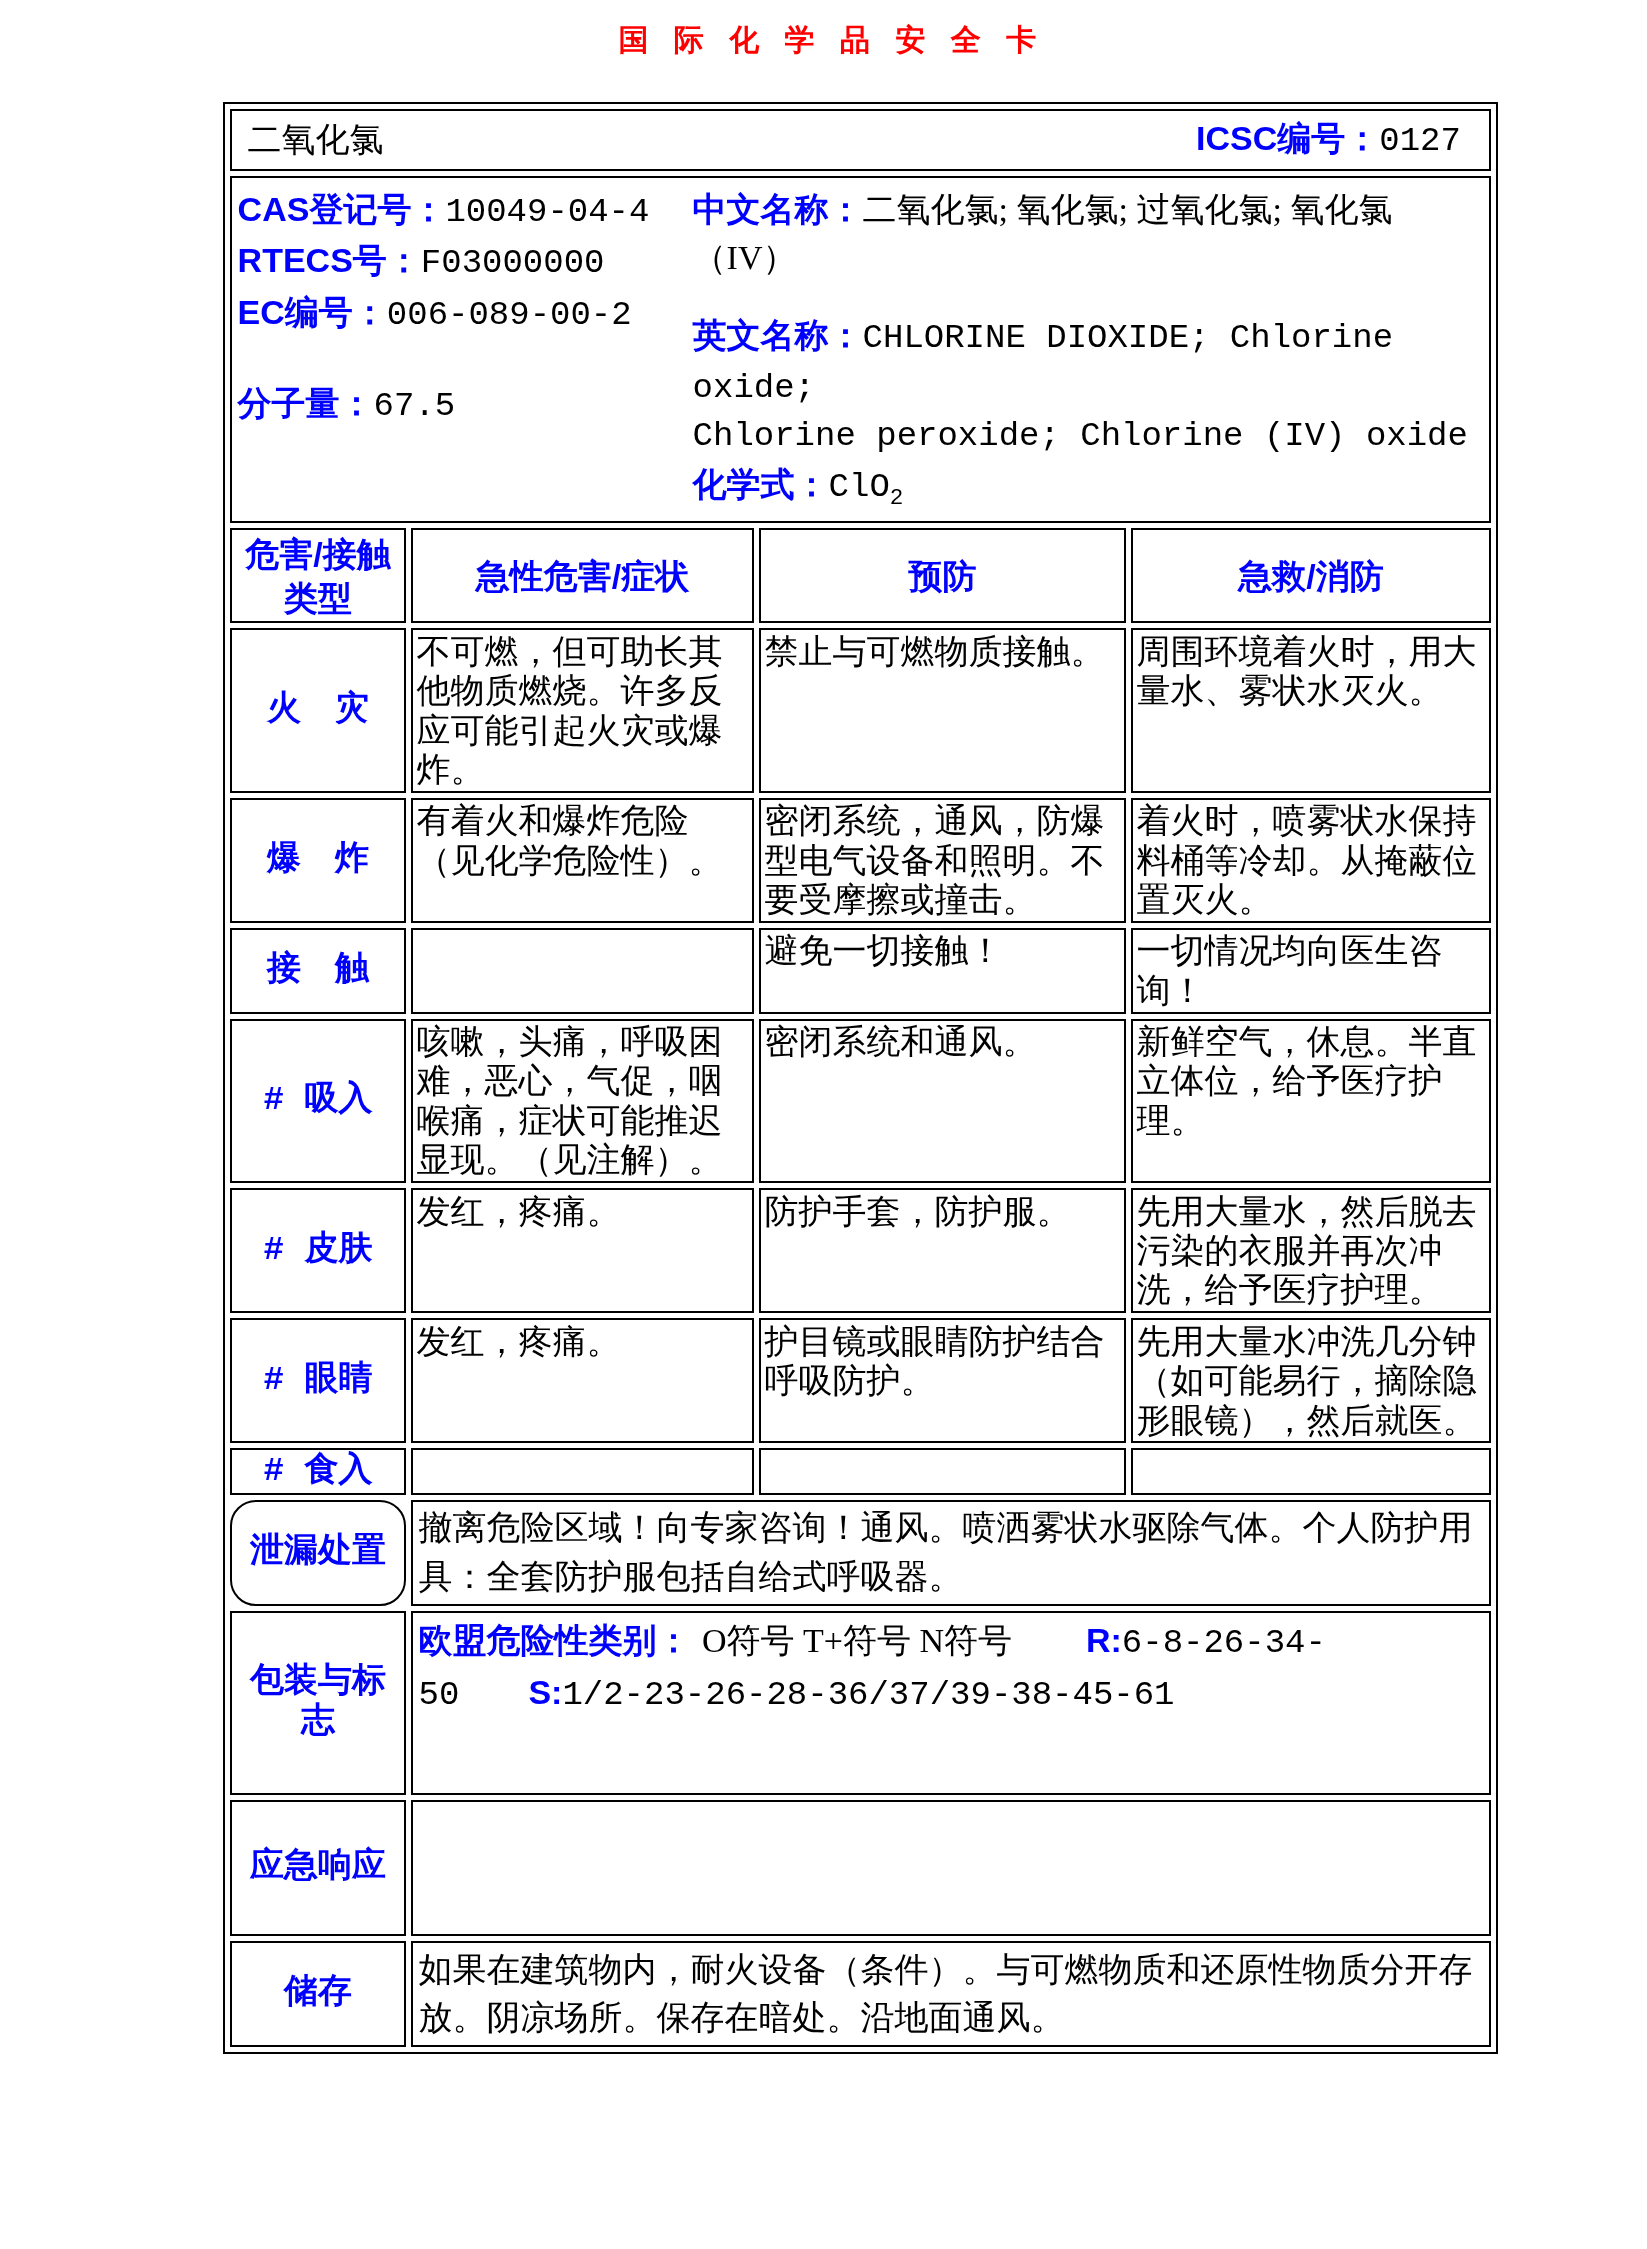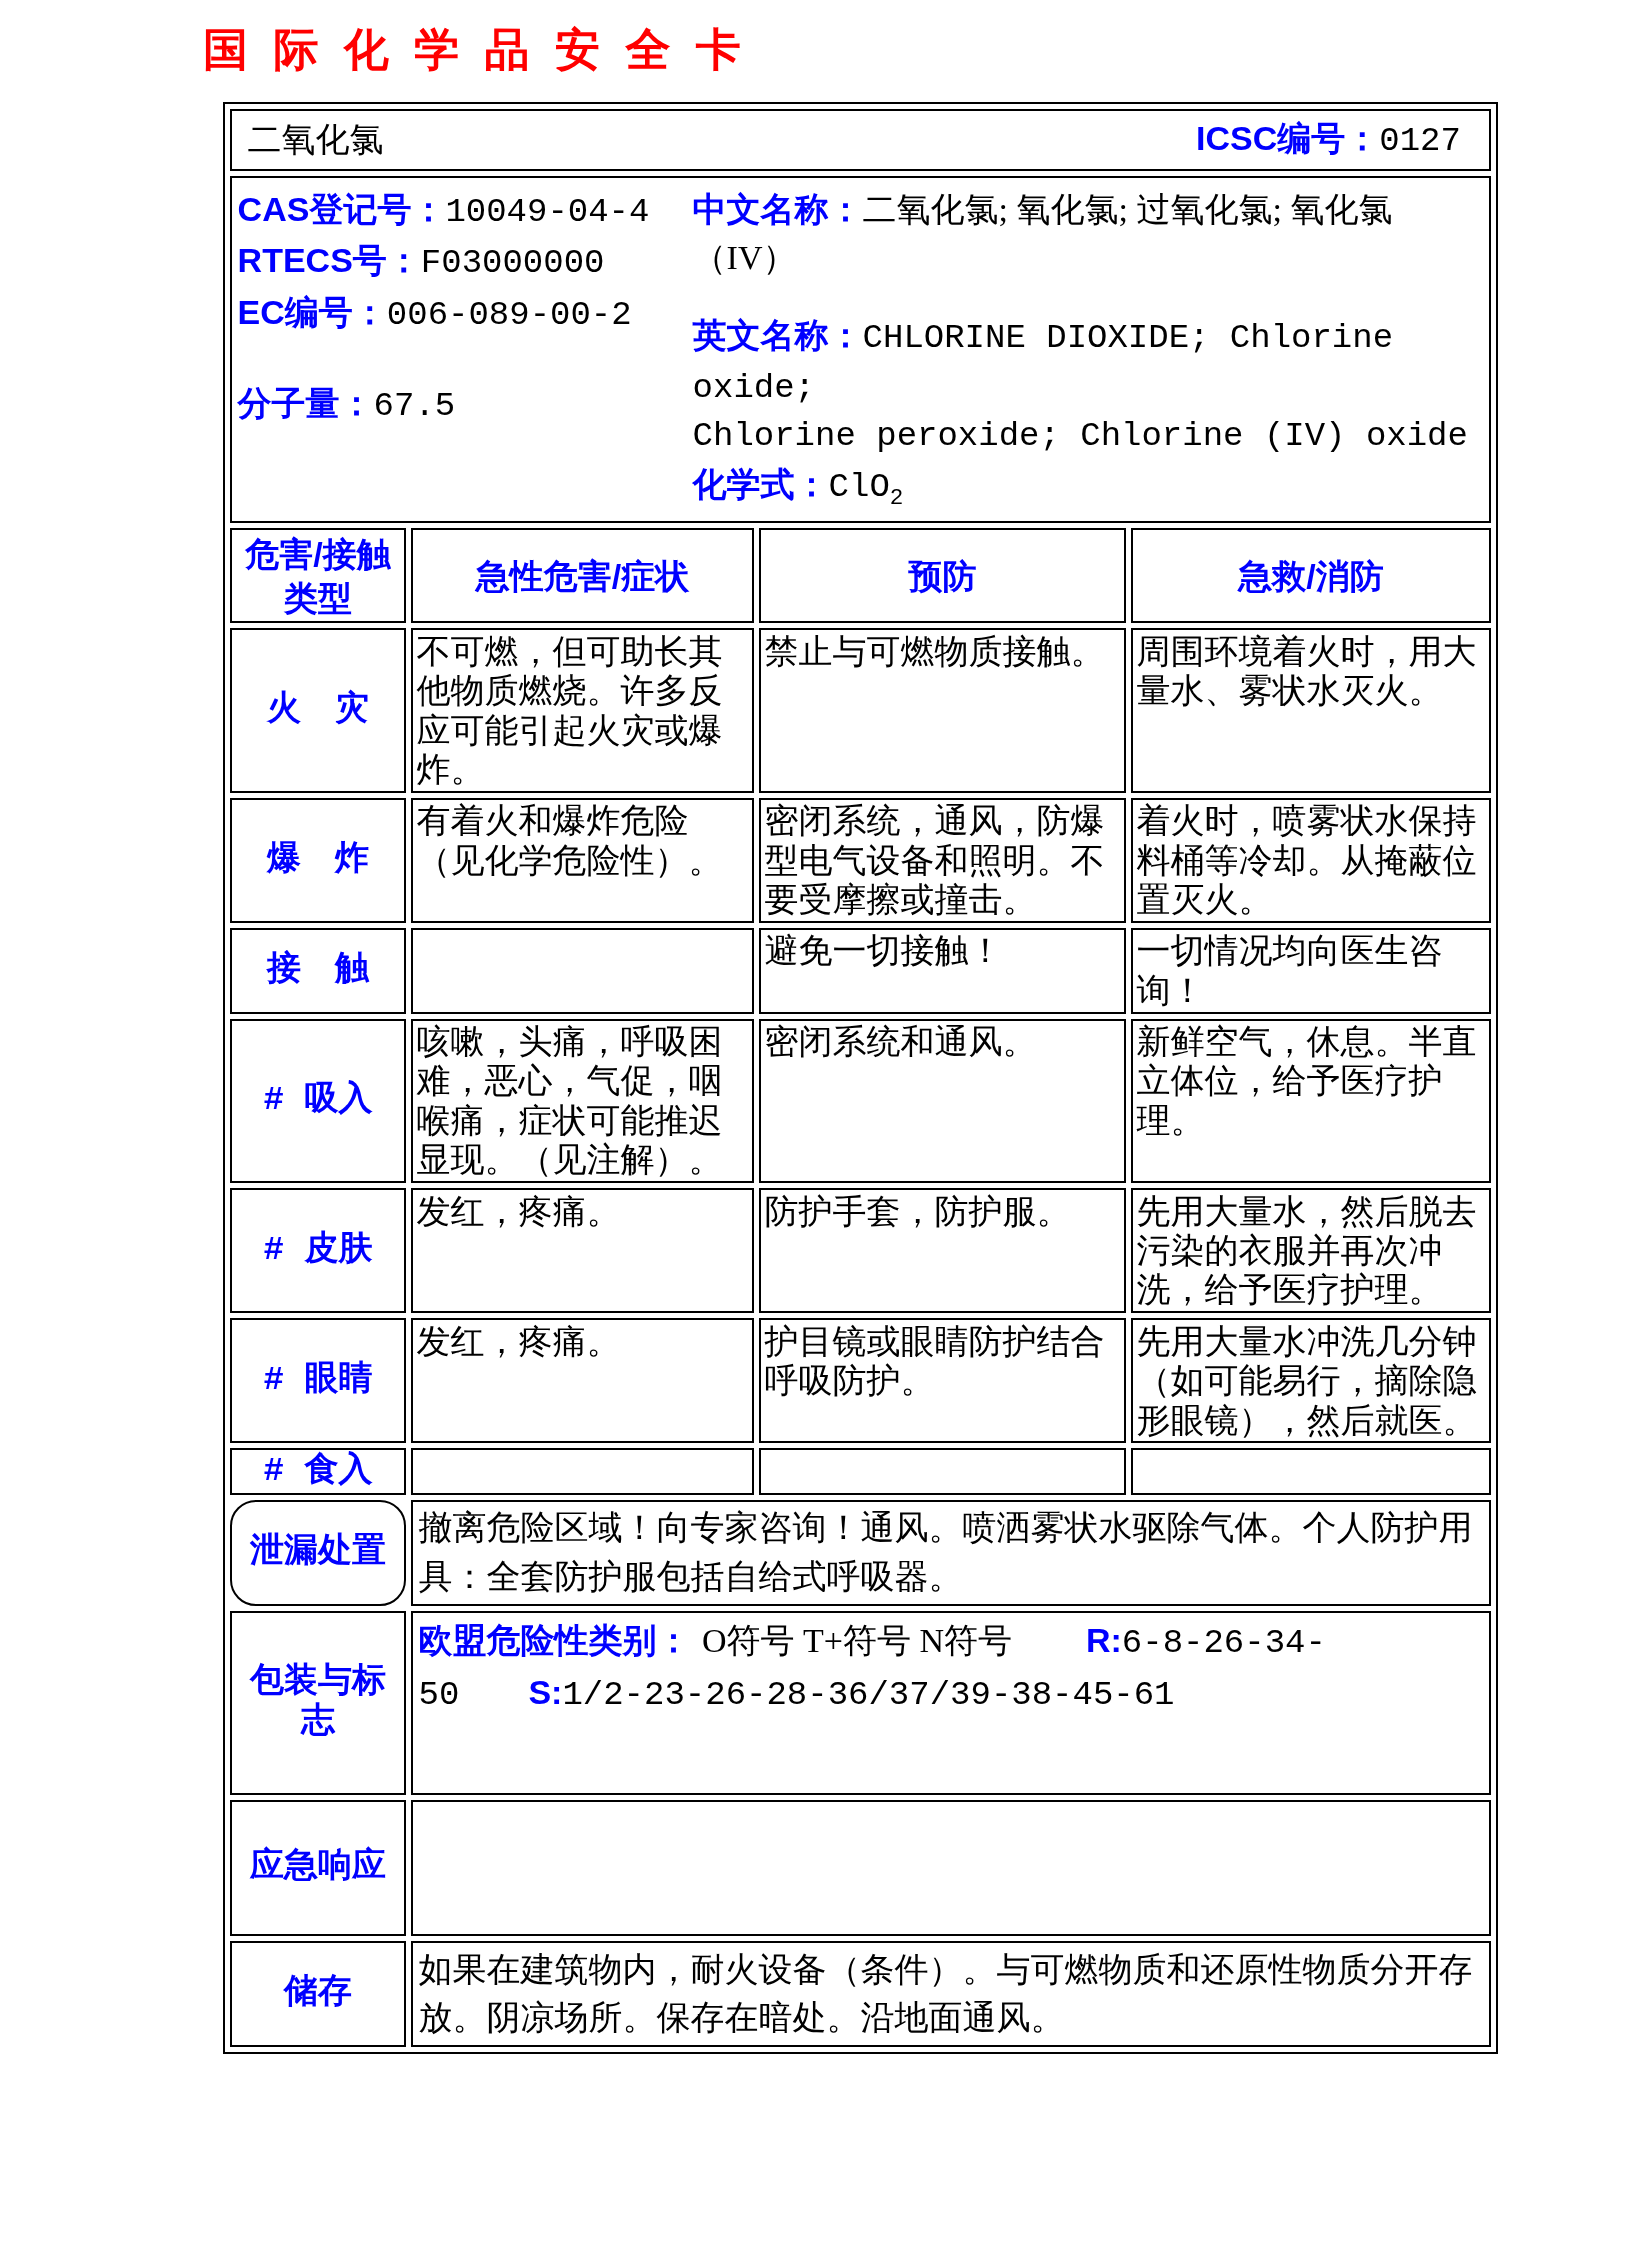--- a/index.html
+++ b/index.html
@@ -11,21 +11,22 @@
     background: #ffffff;
     font-family: "Liberation Serif", serif;
     color: #000000;
     overflow: hidden;
   }
   .doc-title {
     position: absolute;
     top: 20px;
     left: 203px;
     width: 1274px;
-    font-size: 45px;
+    text-align: center;
+    font-size: 30px;
     font-weight: bold;
     color: #ff0000;
     letter-spacing: 25.4px;
     font-family: "Liberation Serif", serif;
     white-space: nowrap;
   }
   table.card {
     position: absolute;
     left: 203px;
     top: 102px;

